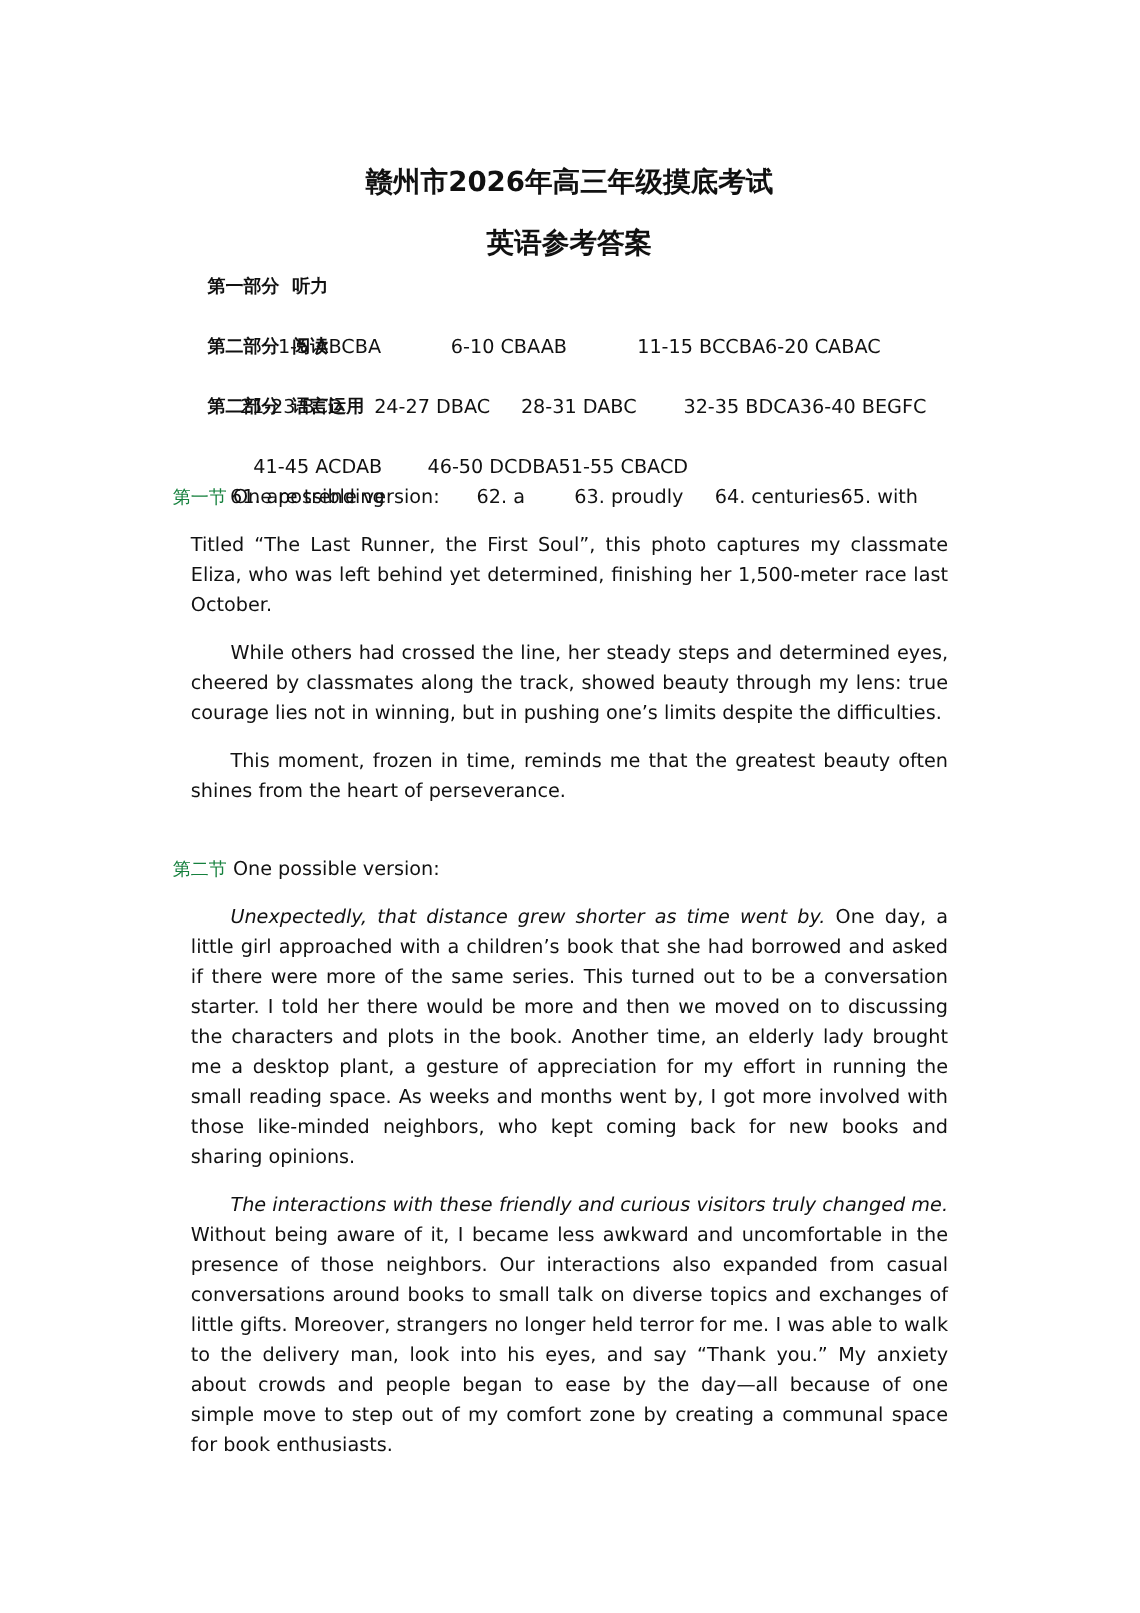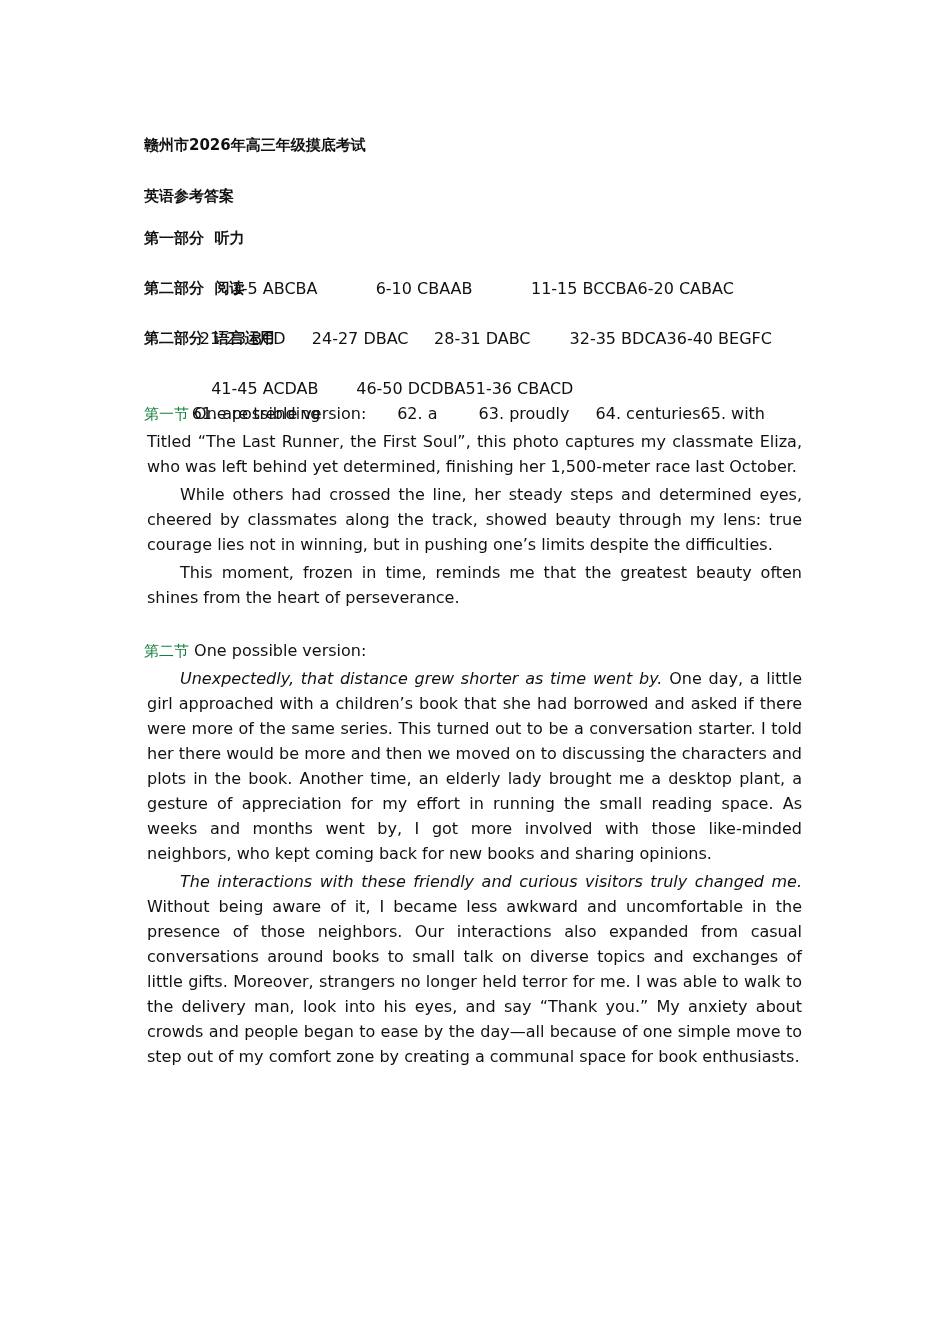--- a/index.html
+++ b/index.html
@@ -1,27 +1,27 @@
 <!DOCTYPE html>
 <html><head>
   <meta charset="utf-8">
   <style>
     html, body { margin: 0; padding: 0; background: #ffffff; }
     body { width: 950px; height: 1344px; position: relative; overflow: hidden;
            font-family: "DejaVu Sans", sans-serif; color: #111; }
     .page { position: absolute; left: 144px; top: 0; width: 661px; }
-    .title { position: absolute; left: 0; width: 661px; text-align: left; font-size: 15px; font-weight: bold; }
+    .title { position: absolute; left: 0; width: 661px; text-align: center; font-size: 23px; font-weight: bold; }
     .t1 { top: 136px; }
     .t2 { top: 187px; }
     .body { position: absolute; left: 0; top: 226px; width: 661px; font-size: 16px; line-height: 25px; }
     .line { height: 25px; white-space: pre; }
-    .sec { font-weight: bold; font-size: 15px; }
+    .sec { font-weight: bold; font-size: 15px; margin-left: 29px; }
     .row span { display: inline-block; text-align: right; }
     .sub { font-family: "DejaVu Serif", serif; color: #15803d; font-size: 15px; }
-    p { margin: 3px; text-align: justify; }
+    p { margin: 15px; text-align: justify; }
     p.ind { text-indent: 33px; }
     .gap { height: 25px; }
     em { }
   </style>
 </head>
 <body>
 
 <div class="page">
   <div class="title t1">赣州市2026年高三年级摸底考试</div>
   <div class="title t2">英语参考答案</div>
@@ -32,21 +32,21 @@
       <span style="width:143px">1-5 ABCBA</span><span style="width:155px">6-10 CBAAB</span><span style="width:165px">11-15 BCCBA</span><span>6-20 CABAC</span>
     </div>
 
     <div class="line sec">第二部分  阅读</div>
     <div class="line row">
       <span style="width:111px">21-23 BCD</span><span style="width:123px">24-27 DBAC</span><span style="width:122px">28-31 DABC</span><span style="width:136px">32-35 BDCA</span><span>36-40 BEGFC</span>
     </div>
 
     <div class="line sec">第二部分  语言运用</div>
     <div class="line row">
-      <span style="width:144px">41-45 ACDAB</span><span style="width:147px">46-50 DCDBA</span><span>51-36 CBACD</span>
+      <span style="width:144px">41-45 ACDAB</span><span style="width:147px">46-50 DCDBA</span><span>51-55 CBACD</span>
     </div>
     <div class="line row">
       <span style="width:146px">61. are trending</span><span style="width:117px">62. a</span><span style="width:132px">63. proudly</span><span style="width:131px">64. centuries</span><span>65. with</span>
     </div>
 
 
     <div class="line"><span class="sub">第一节</span> <span>One possible version:</span></div>
     <p>Titled “The Last Runner, the First Soul”, this photo captures my classmate Eliza, who was left behind yet determined, finishing her 1,500-meter race last October.</p>
     <p class="ind">While others had crossed the line, her steady steps and determined eyes, cheered by classmates along the track, showed beauty through my lens: true courage lies not in winning, but in pushing one’s limits despite the difficulties.</p>
     <p class="ind">This moment, frozen in time, reminds me that the greatest beauty often shines from the heart of perseverance.</p>

